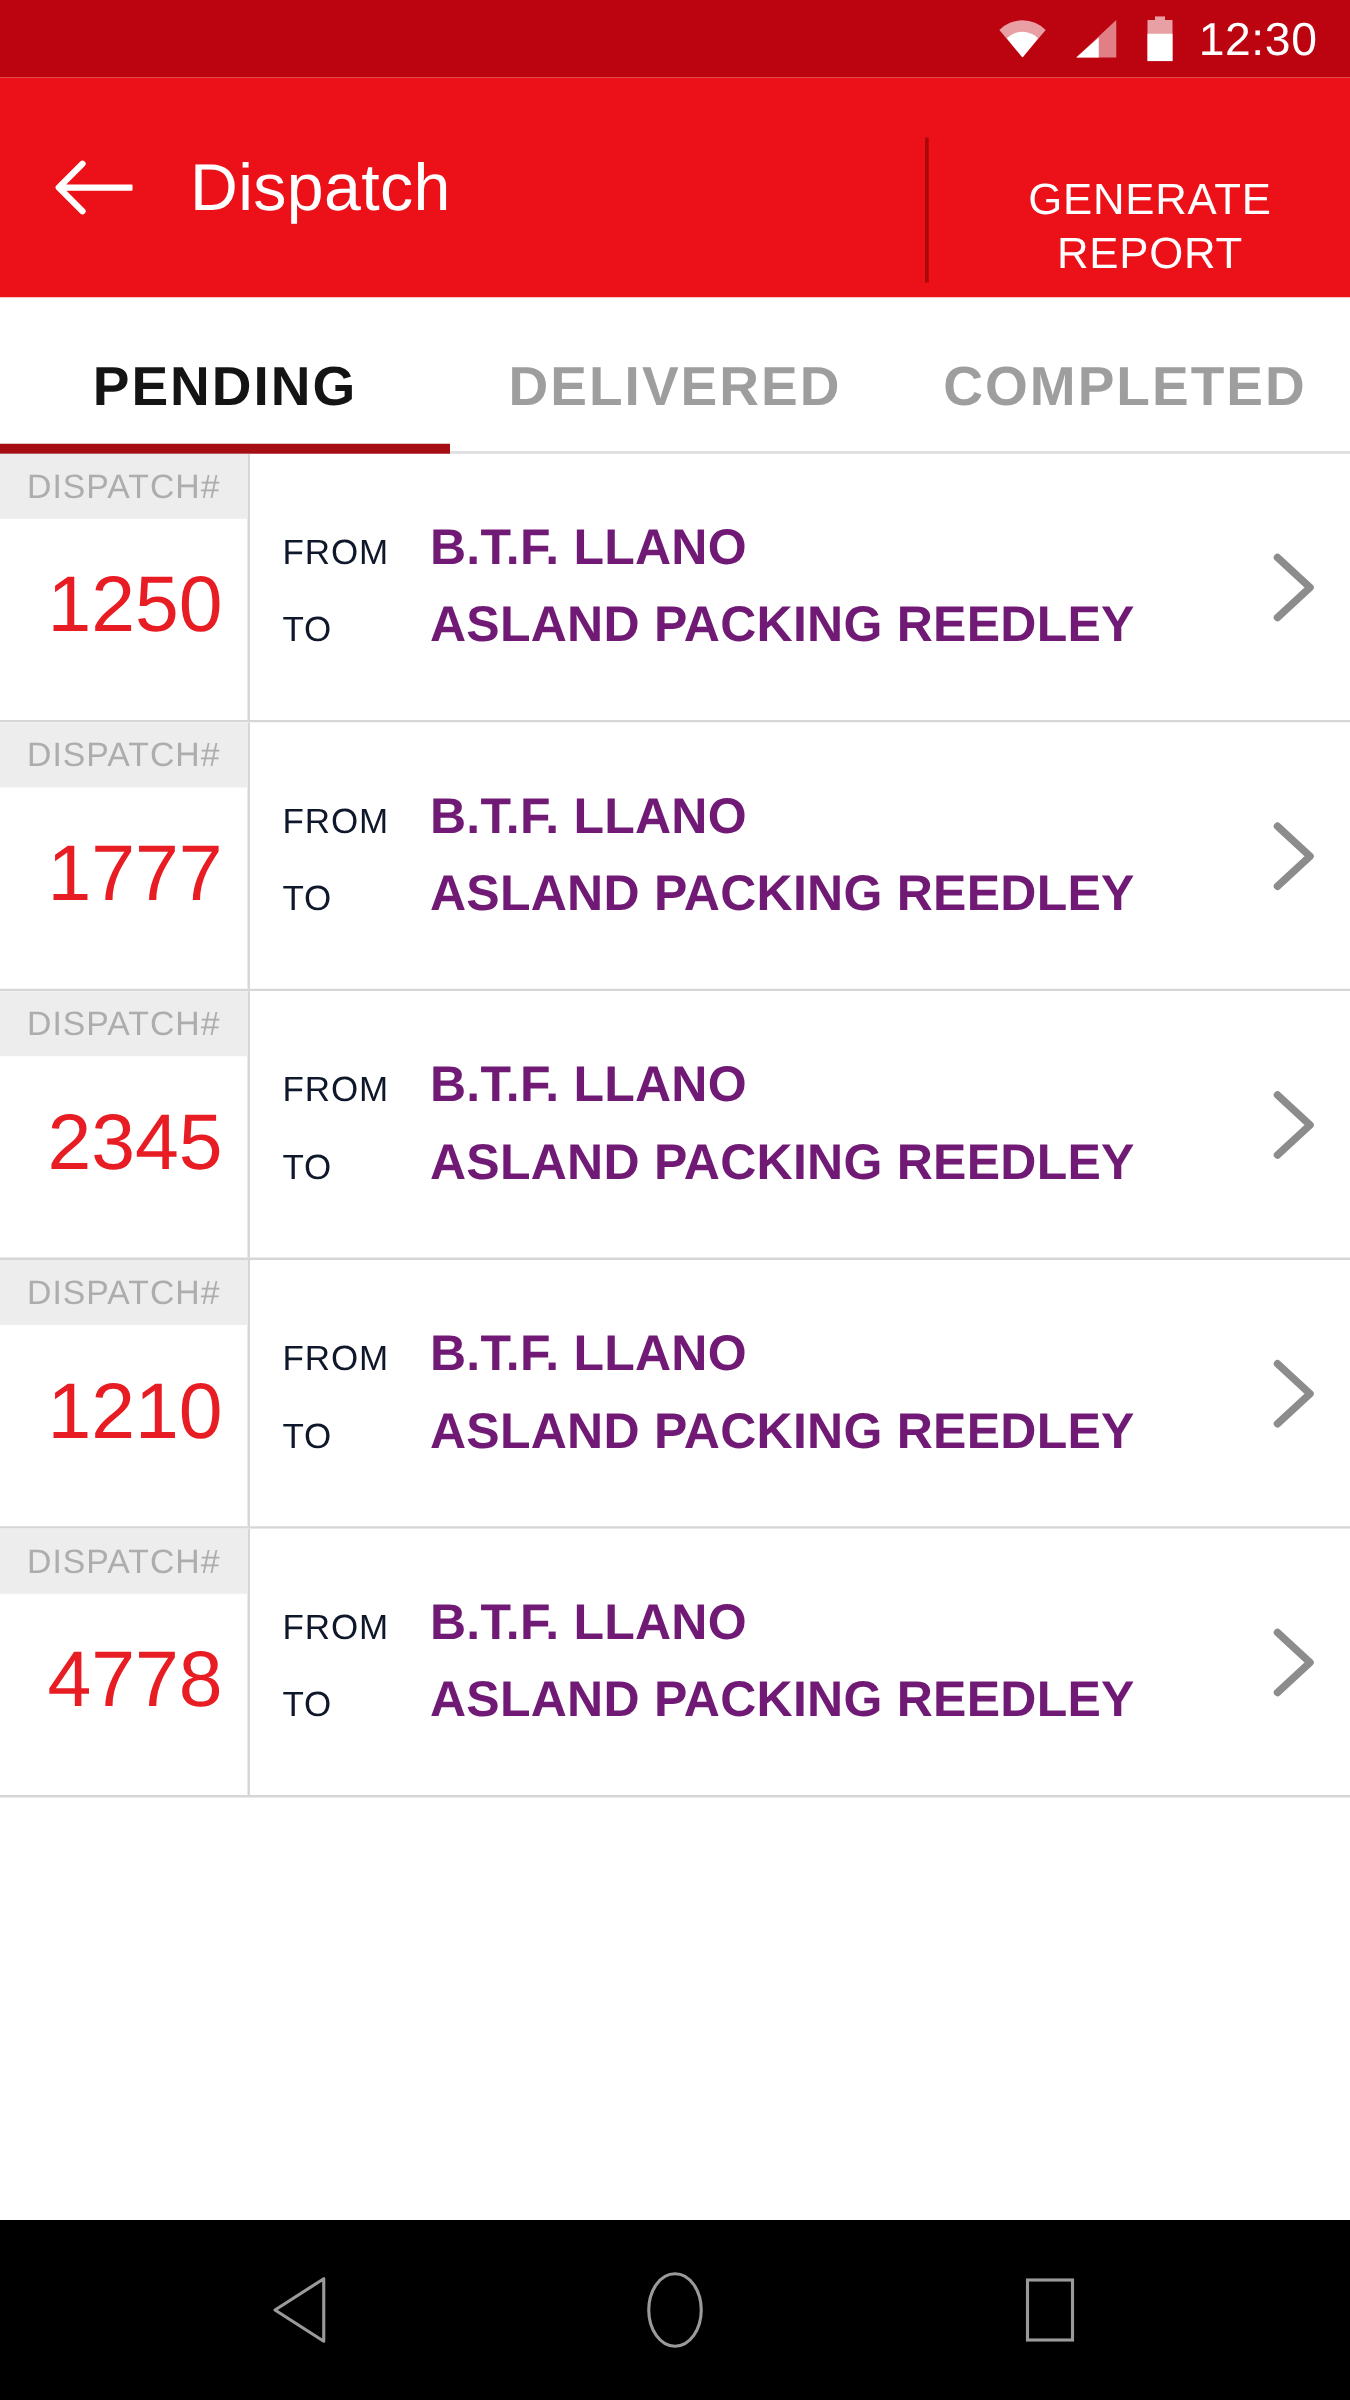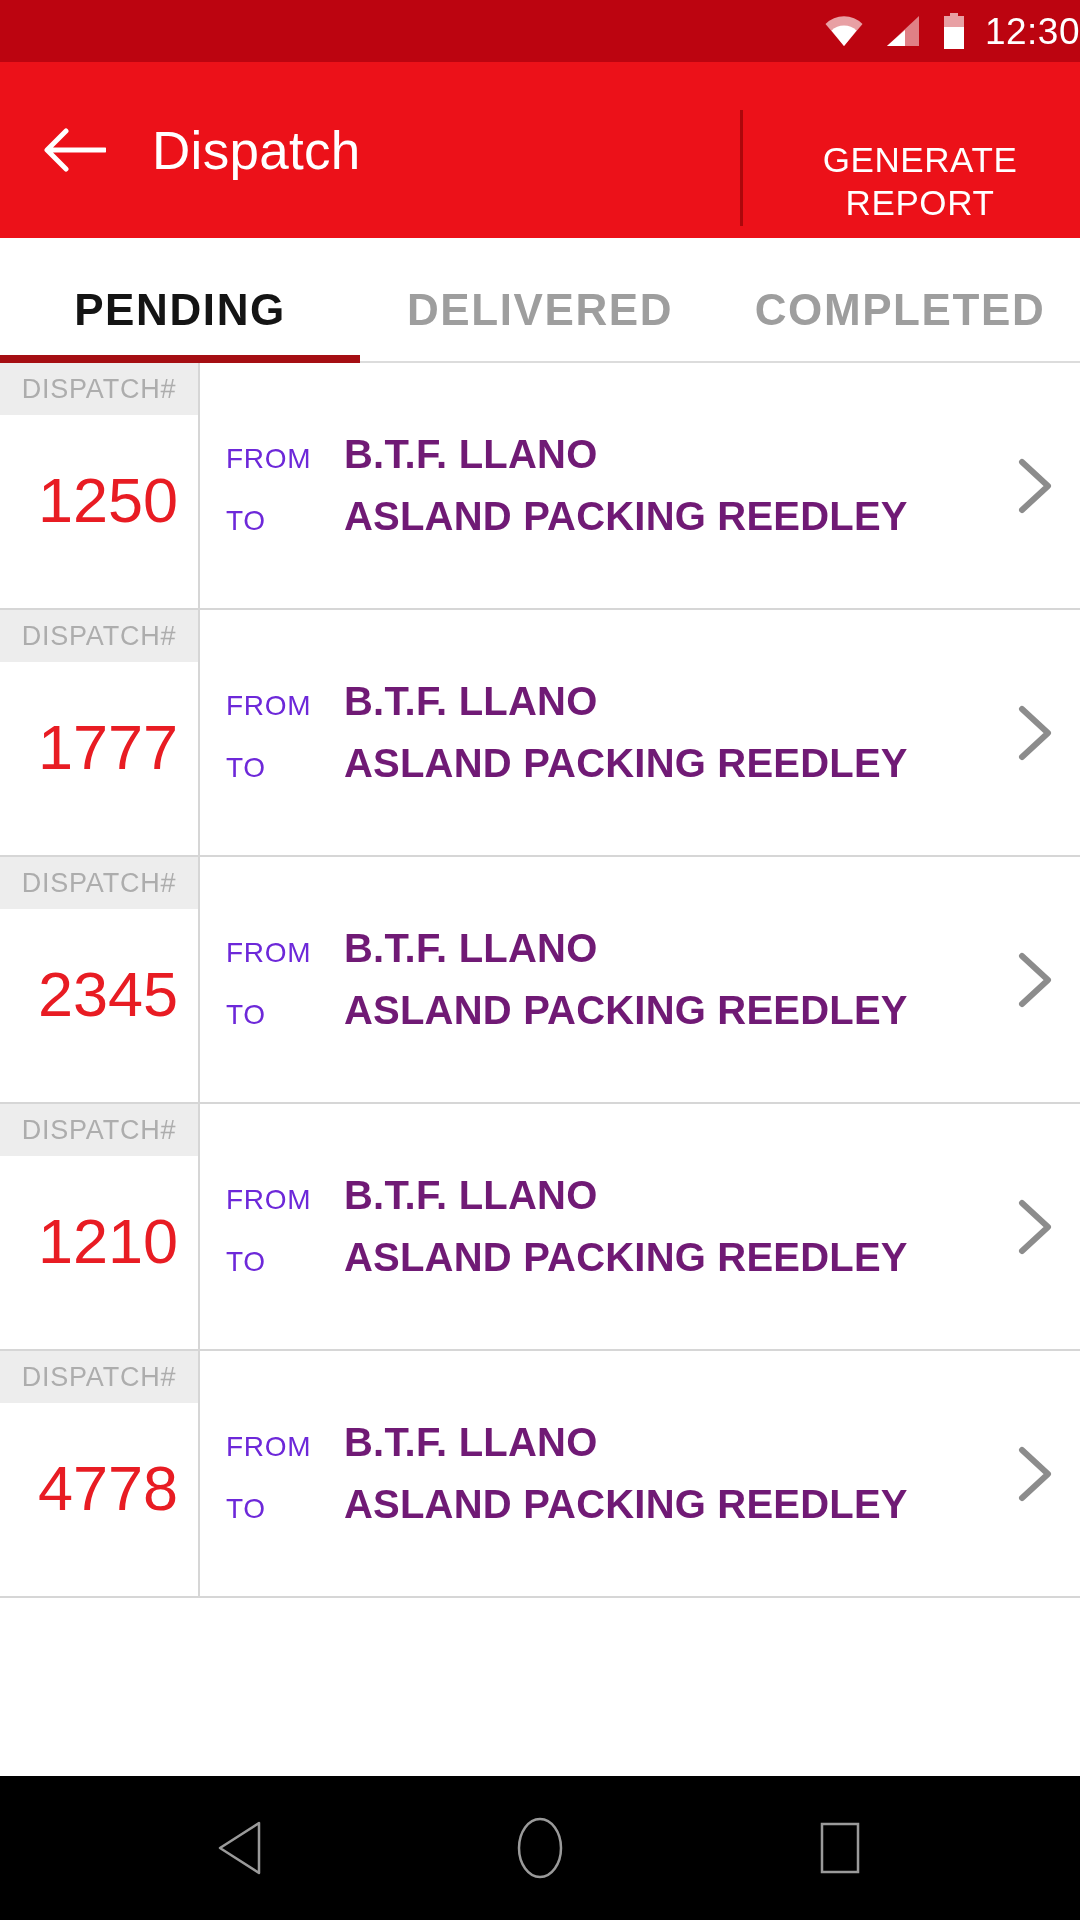--- a/index.html
+++ b/index.html
@@ -14,20 +14,21 @@
     width:1080px; height:1920px;
     background:#ffffff;
     display:flex; flex-direction:column;
   }
 
   
   .statusbar {
     height:62px; flex:0 0 62px;
     background:#bc0410;
     display:flex; align-items:center; justify-content:flex-end;
+    padding-right:26px;
   }
   .status-icons { display:flex; align-items:center; gap:22px; }
   .ic-wifi { width:38px; height:30px; display:block; }
   .ic-signal { width:36px; height:32px; display:block; }
   .ic-batt { width:22px; height:36px; display:block; }
   .status-time {
     color:#ffffff; font-size:37px; letter-spacing:0.5px;
     margin-left:20px; line-height:1; font-weight:400;
   }
 
@@ -105,21 +106,21 @@
   }
 
   
   .list {
     flex:1 1 auto;
     background:#ffffff;
     overflow:hidden;
   }
   .row {
     position:relative;
-    height:247px;
+    height:215px;
     background:#ffffff;
     border-bottom:2px solid #d6d6d6;
     display:flex;
     cursor:pointer;
   }
   .row-left {
     width:200px; flex:0 0 200px;
     position:relative;
     border-right:2px solid #d6d6d6;
     display:flex; align-items:center; justify-content:center;
@@ -150,21 +151,21 @@
     display:flex; flex-direction:column;
     justify-content:center;
     padding-left:26px;
     padding-right:96px;
     gap:17px;
   }
   .leg { display:flex; align-items:baseline; }
   .leg-label {
     width:118px; flex:0 0 118px;
     font-size:28px;
-    color:#6d28d9;
+    color:#0f172a;
     letter-spacing:0.7px;
     font-weight:400;
   }
   .leg-value {
     font-size:40px;
     font-weight:700;
     color:#701a75;
     letter-spacing:0.2px;
     white-space:nowrap;
   }

